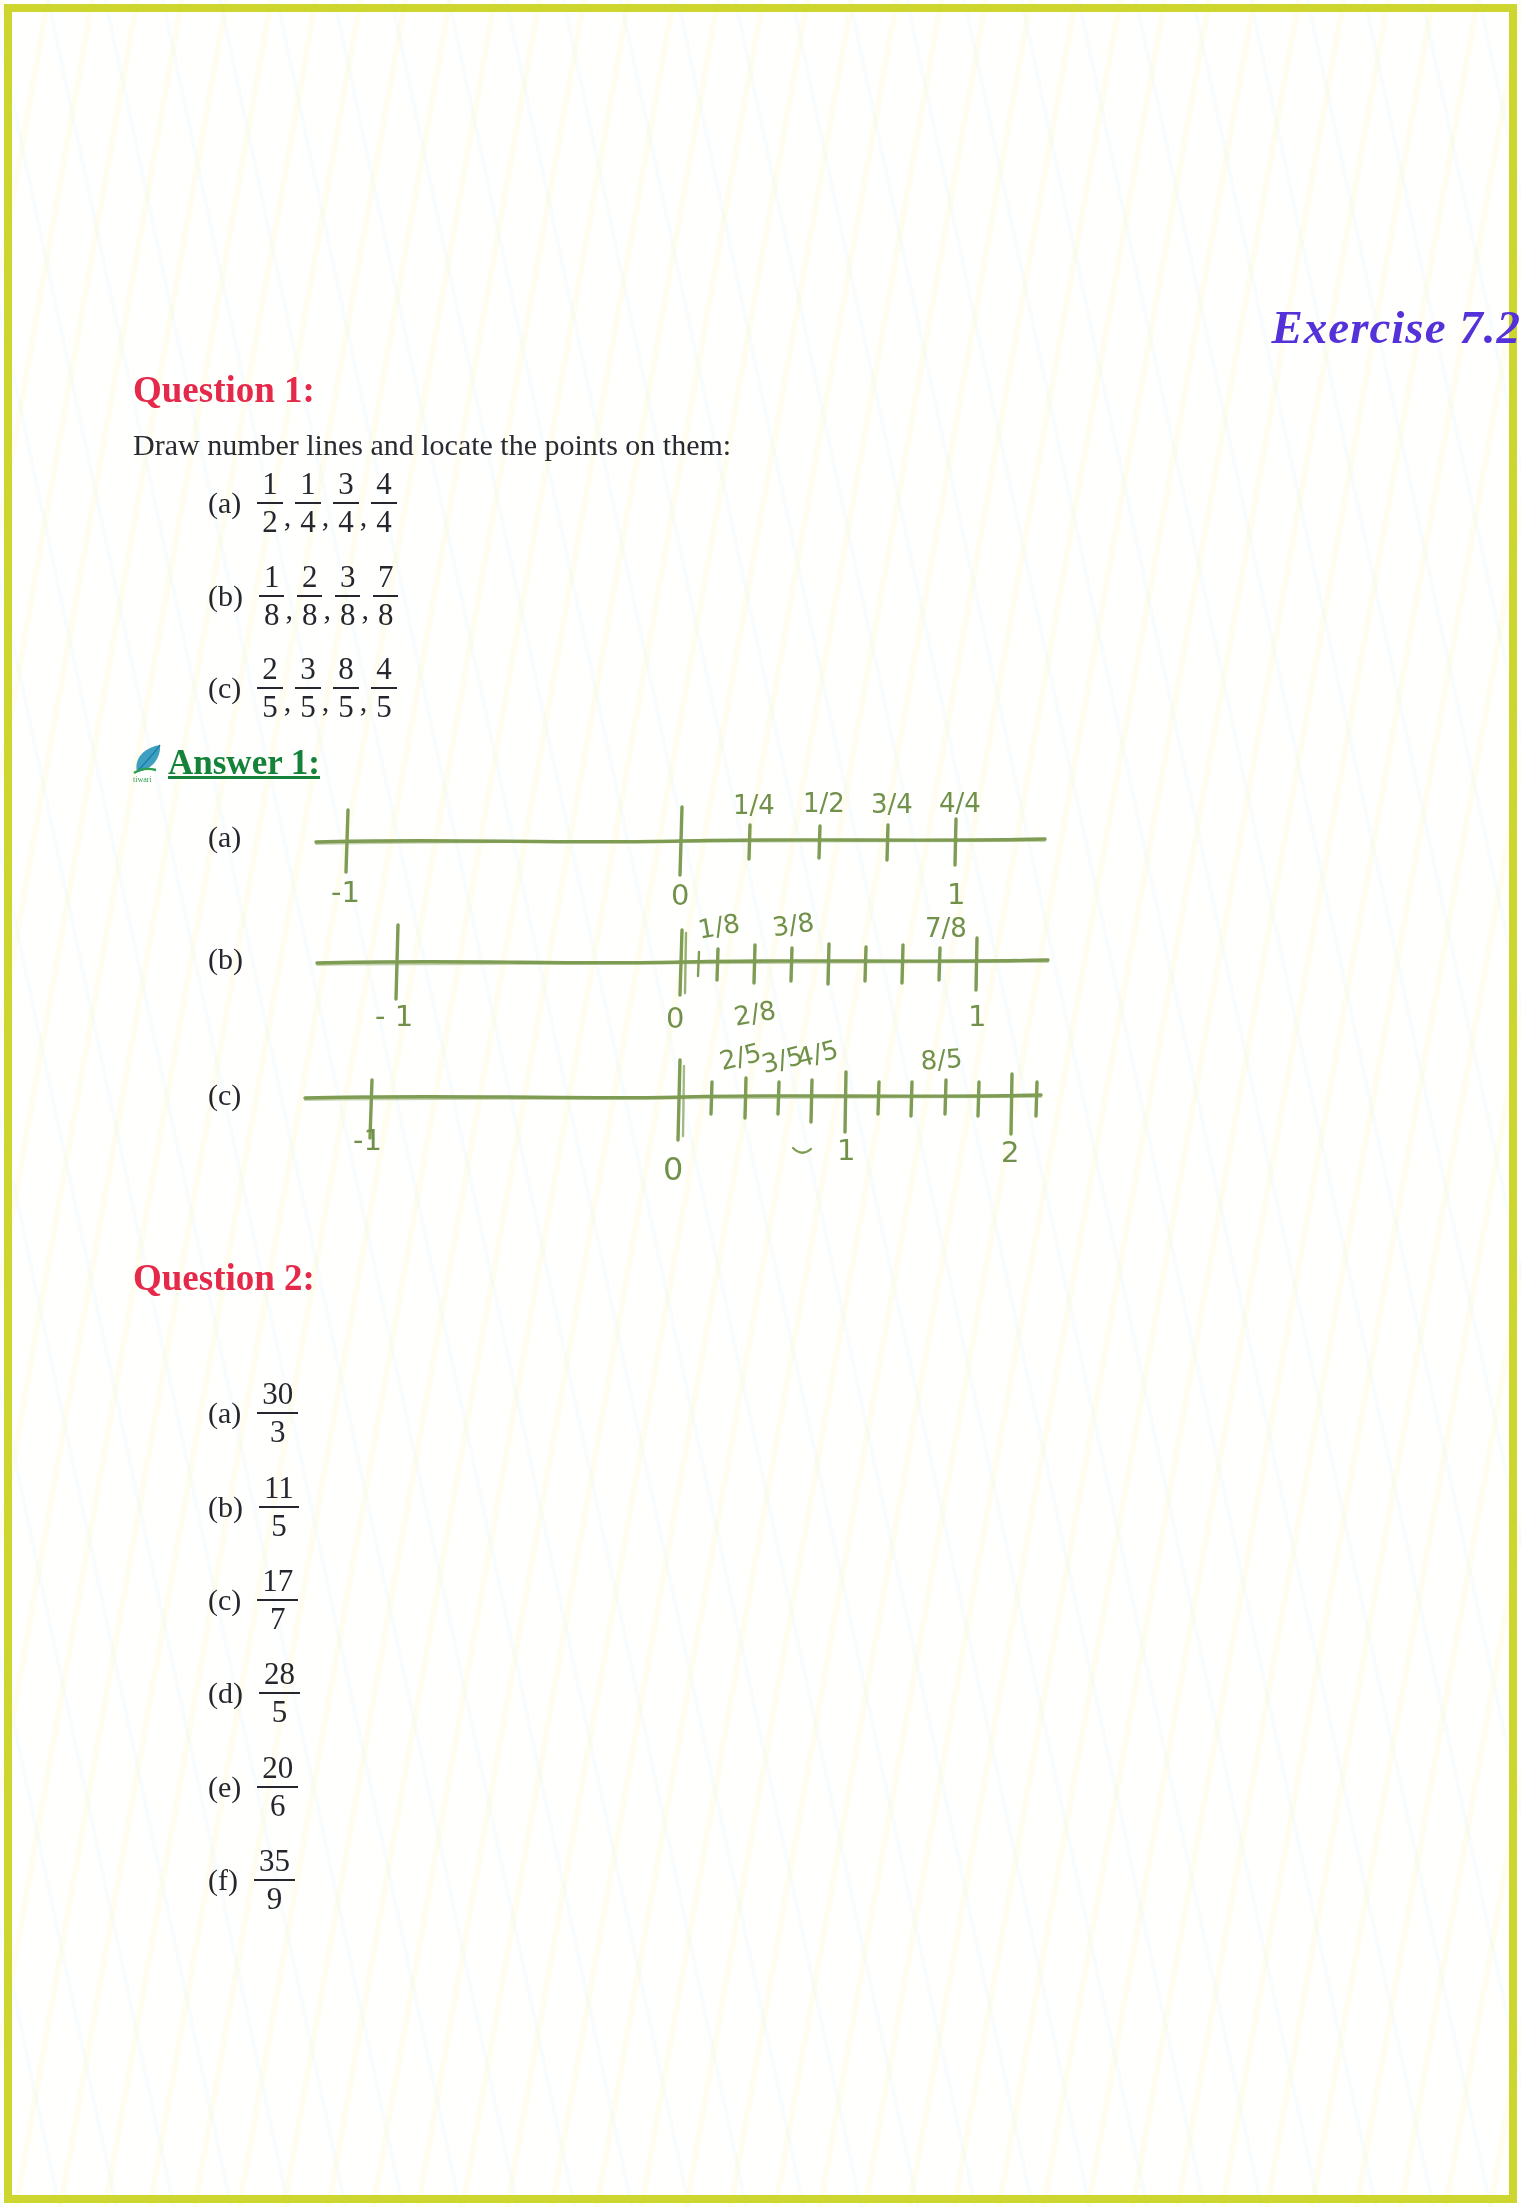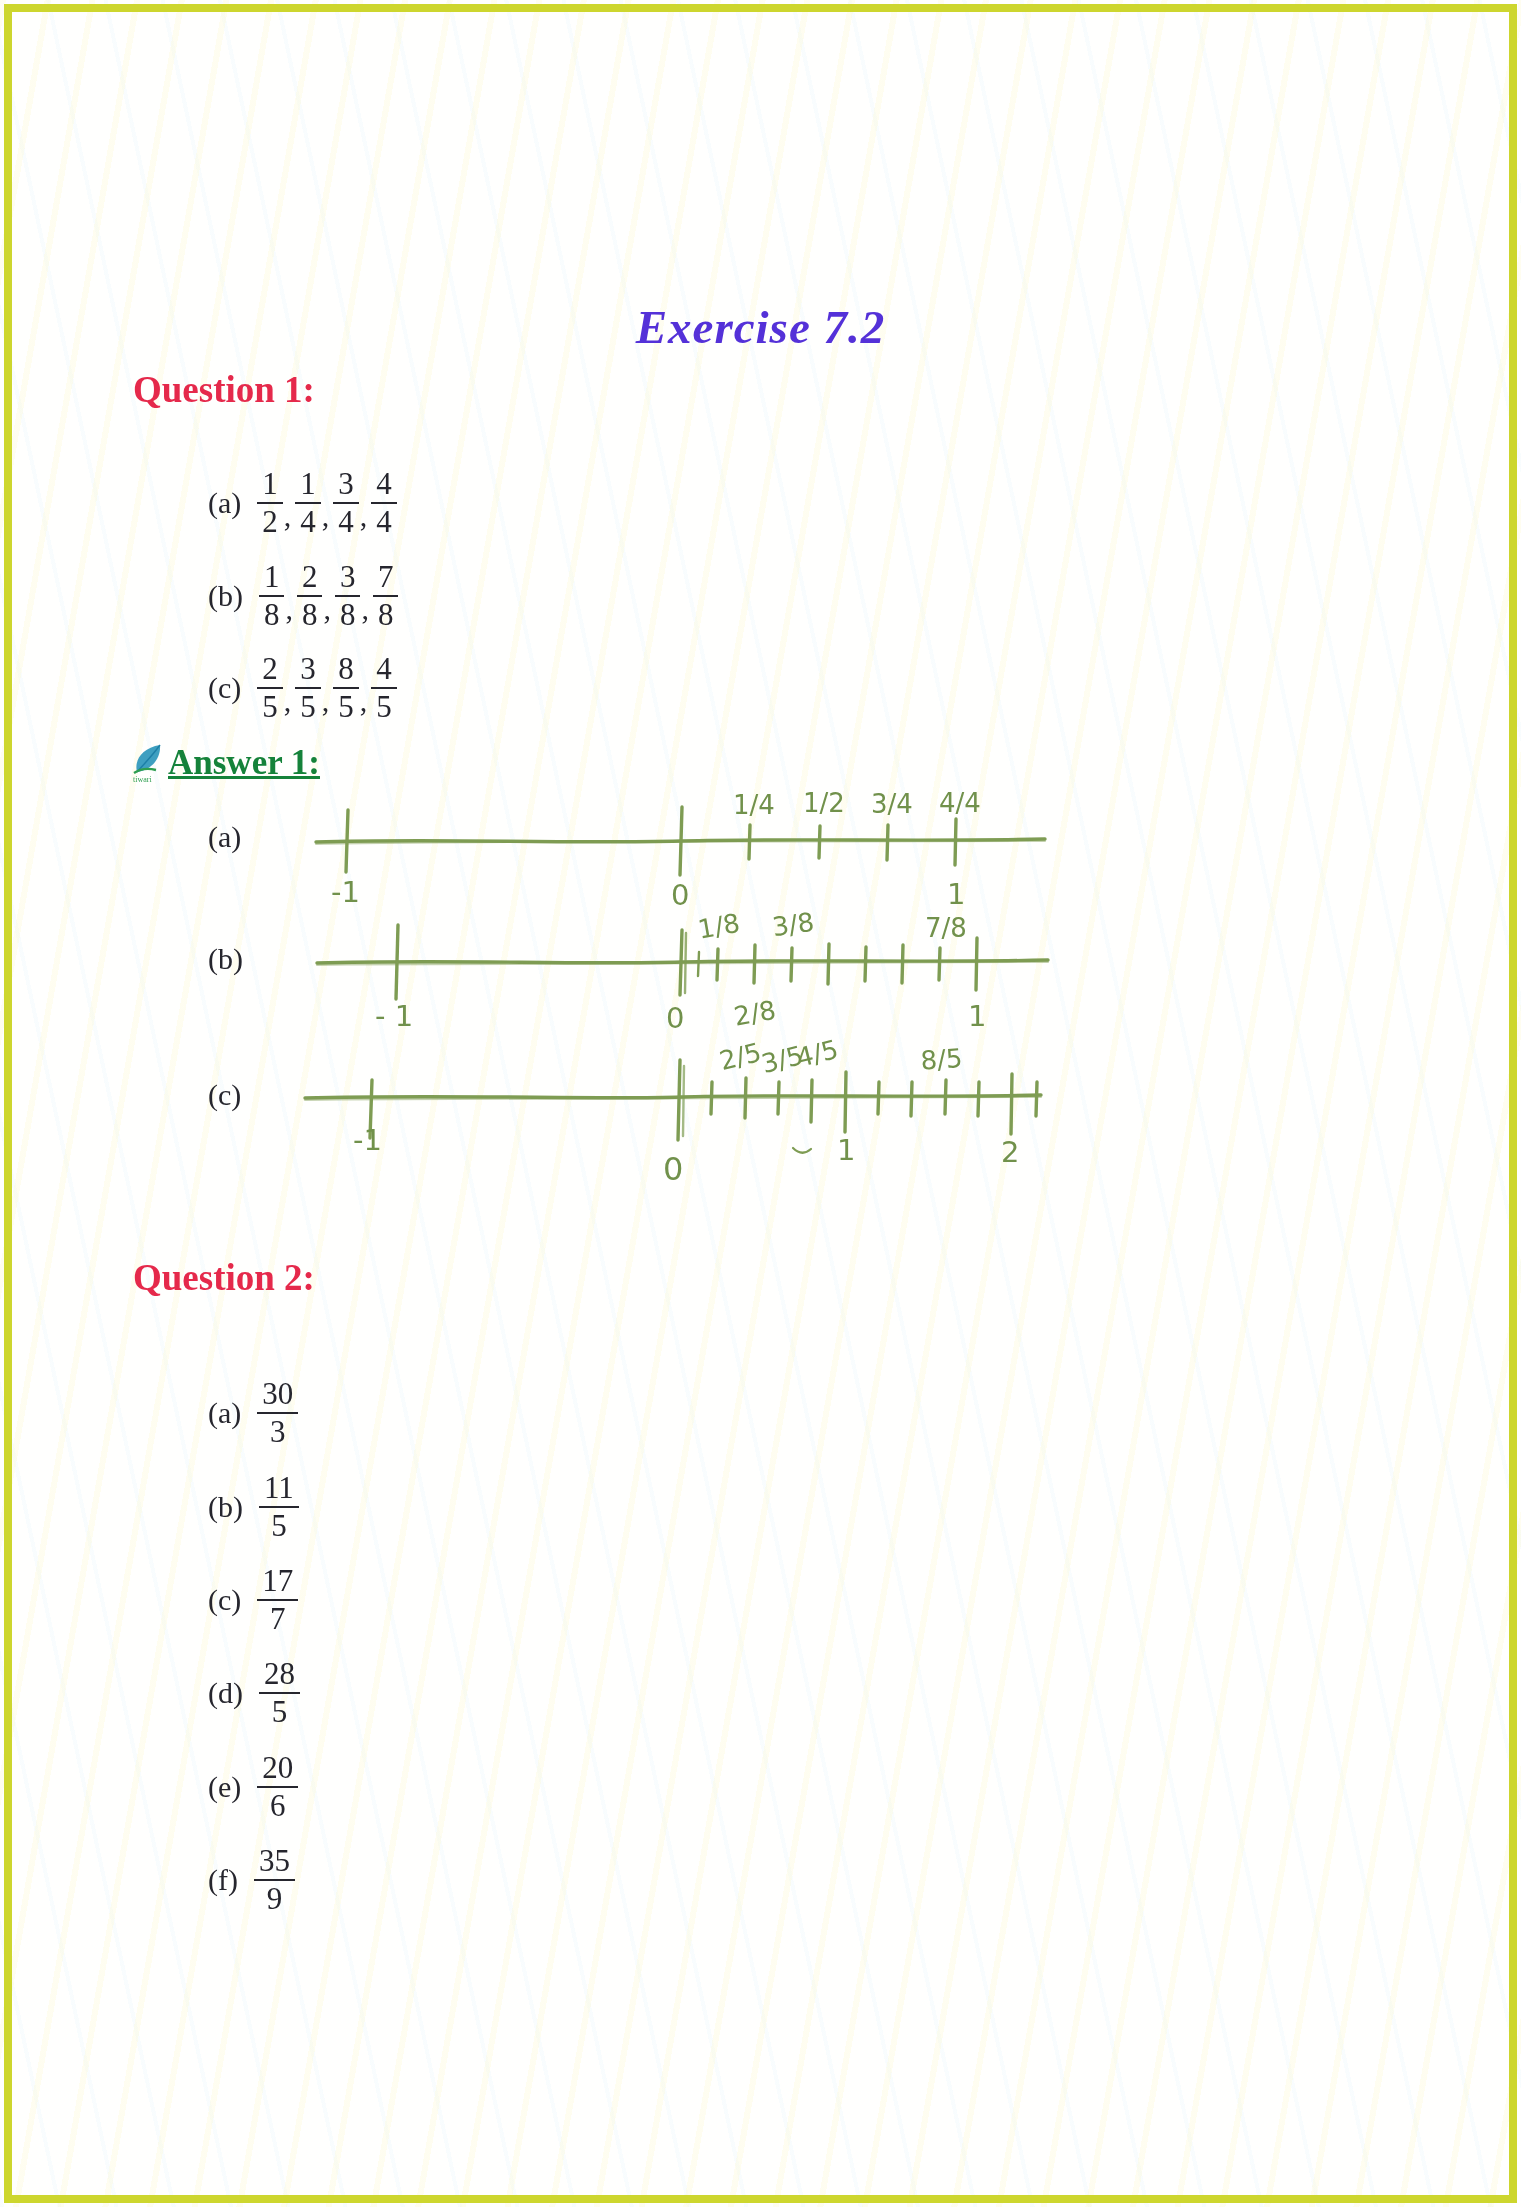--- a/index.html
+++ b/index.html
@@ -5,21 +5,21 @@
   html,body{margin:0;padding:0;background:#fff;}
   .page{
     position:relative;width:1521px;height:2207px;background:#fffffe;
     font-family:"Liberation Serif", serif;color:#26262e;overflow:hidden;
     background-image:
       repeating-linear-gradient(100deg, rgba(253,248,205,0.28) 0 6px, rgba(255,255,255,0) 6px 44px),
       repeating-linear-gradient(78deg, rgba(224,242,252,0.20) 0 4px, rgba(255,255,255,0) 4px 56px);
   }
   .frame{position:absolute;inset:4px;border:8px solid #cdd62e;pointer-events:none;}
   .title{
-    position:absolute;top:300px;left:0;width:100%;margin:0;text-align:center;
+    position:absolute;top:300px;left:0;width:100%;margin:0;text-align:right;
     font-size:47px;font-weight:bold;font-style:italic;color:#5431d8;letter-spacing:1px;
   }
   .qhead{position:absolute;left:133px;margin:0;font-size:37px;font-weight:bold;color:#e5294b;}
   .ahead{position:absolute;left:130px;margin:0;display:flex;align-items:center;gap:0;}
   .ahead .atext{font-size:35px;font-weight:bold;color:#15823a;text-decoration:underline;}
   .prompt{position:absolute;left:133px;margin:0;font-size:30px;color:#2a2a33;}
   .fitem{position:absolute;display:flex;align-items:center;}
   .ilabel{font-size:30px;color:#26262e;margin-right:16px;}
   .frac{display:inline-flex;flex-direction:column;align-items:center;font-size:31px;line-height:1.16;}
   .frac .num{padding:0 5px;border-bottom:2.2px solid #26262e;}
@@ -34,20 +34,21 @@
 </style>
 </head>
 <body>
 
 <div class="page">
   <div class="frame"></div>
 
   <h1 class="title">Exercise 7.2</h1>
 
   <h2 class="qhead" style="top:368px">Question 1:</h2>
+  <p class="prompt" style="top:428px">Draw number lines and locate the points on them:</p>
 
   <div class="fitem" style="top:466px;left:208px">
     <span class="ilabel">(a)</span>
     <span class="frac">
         <span class="num">1</span>
         <span class="den">2</span>
       </span>
     <span class="comma">,</span>
     <span class="frac">
         <span class="num">1</span>

